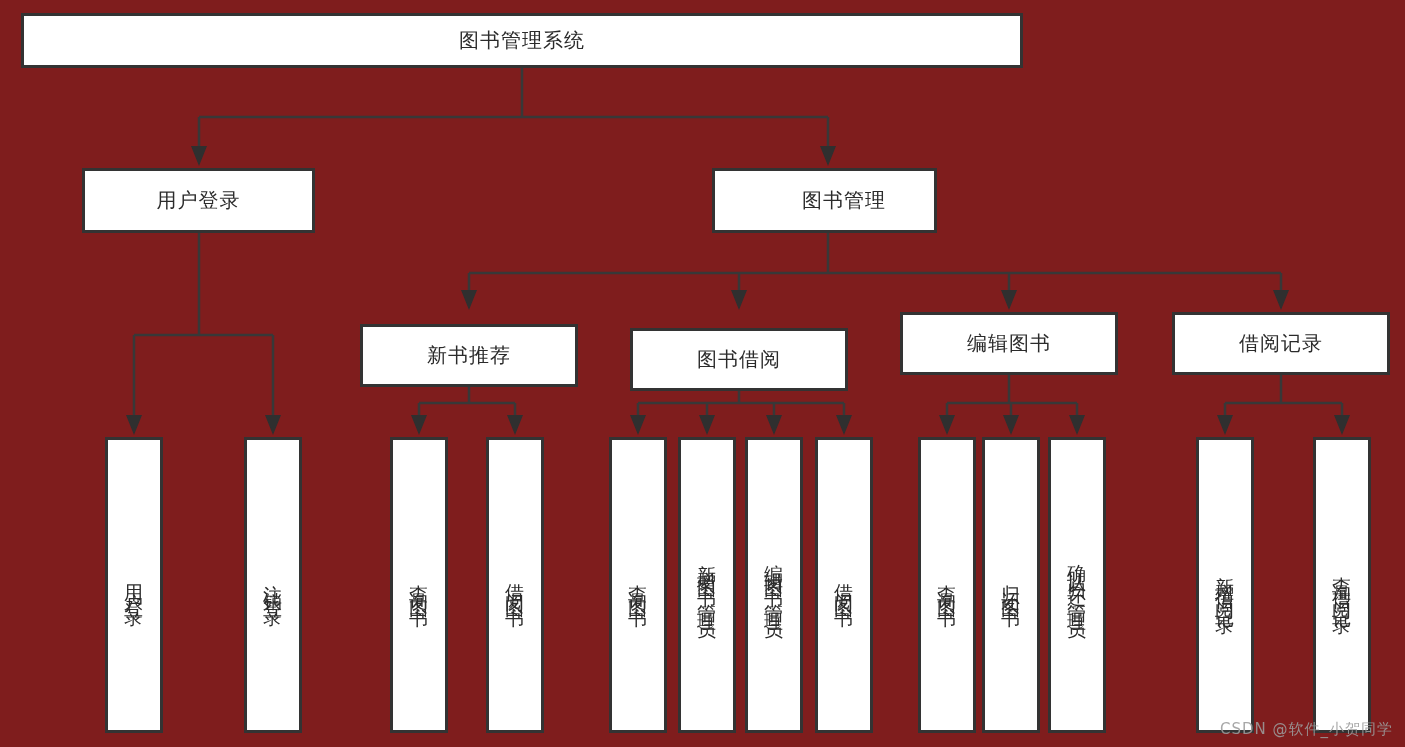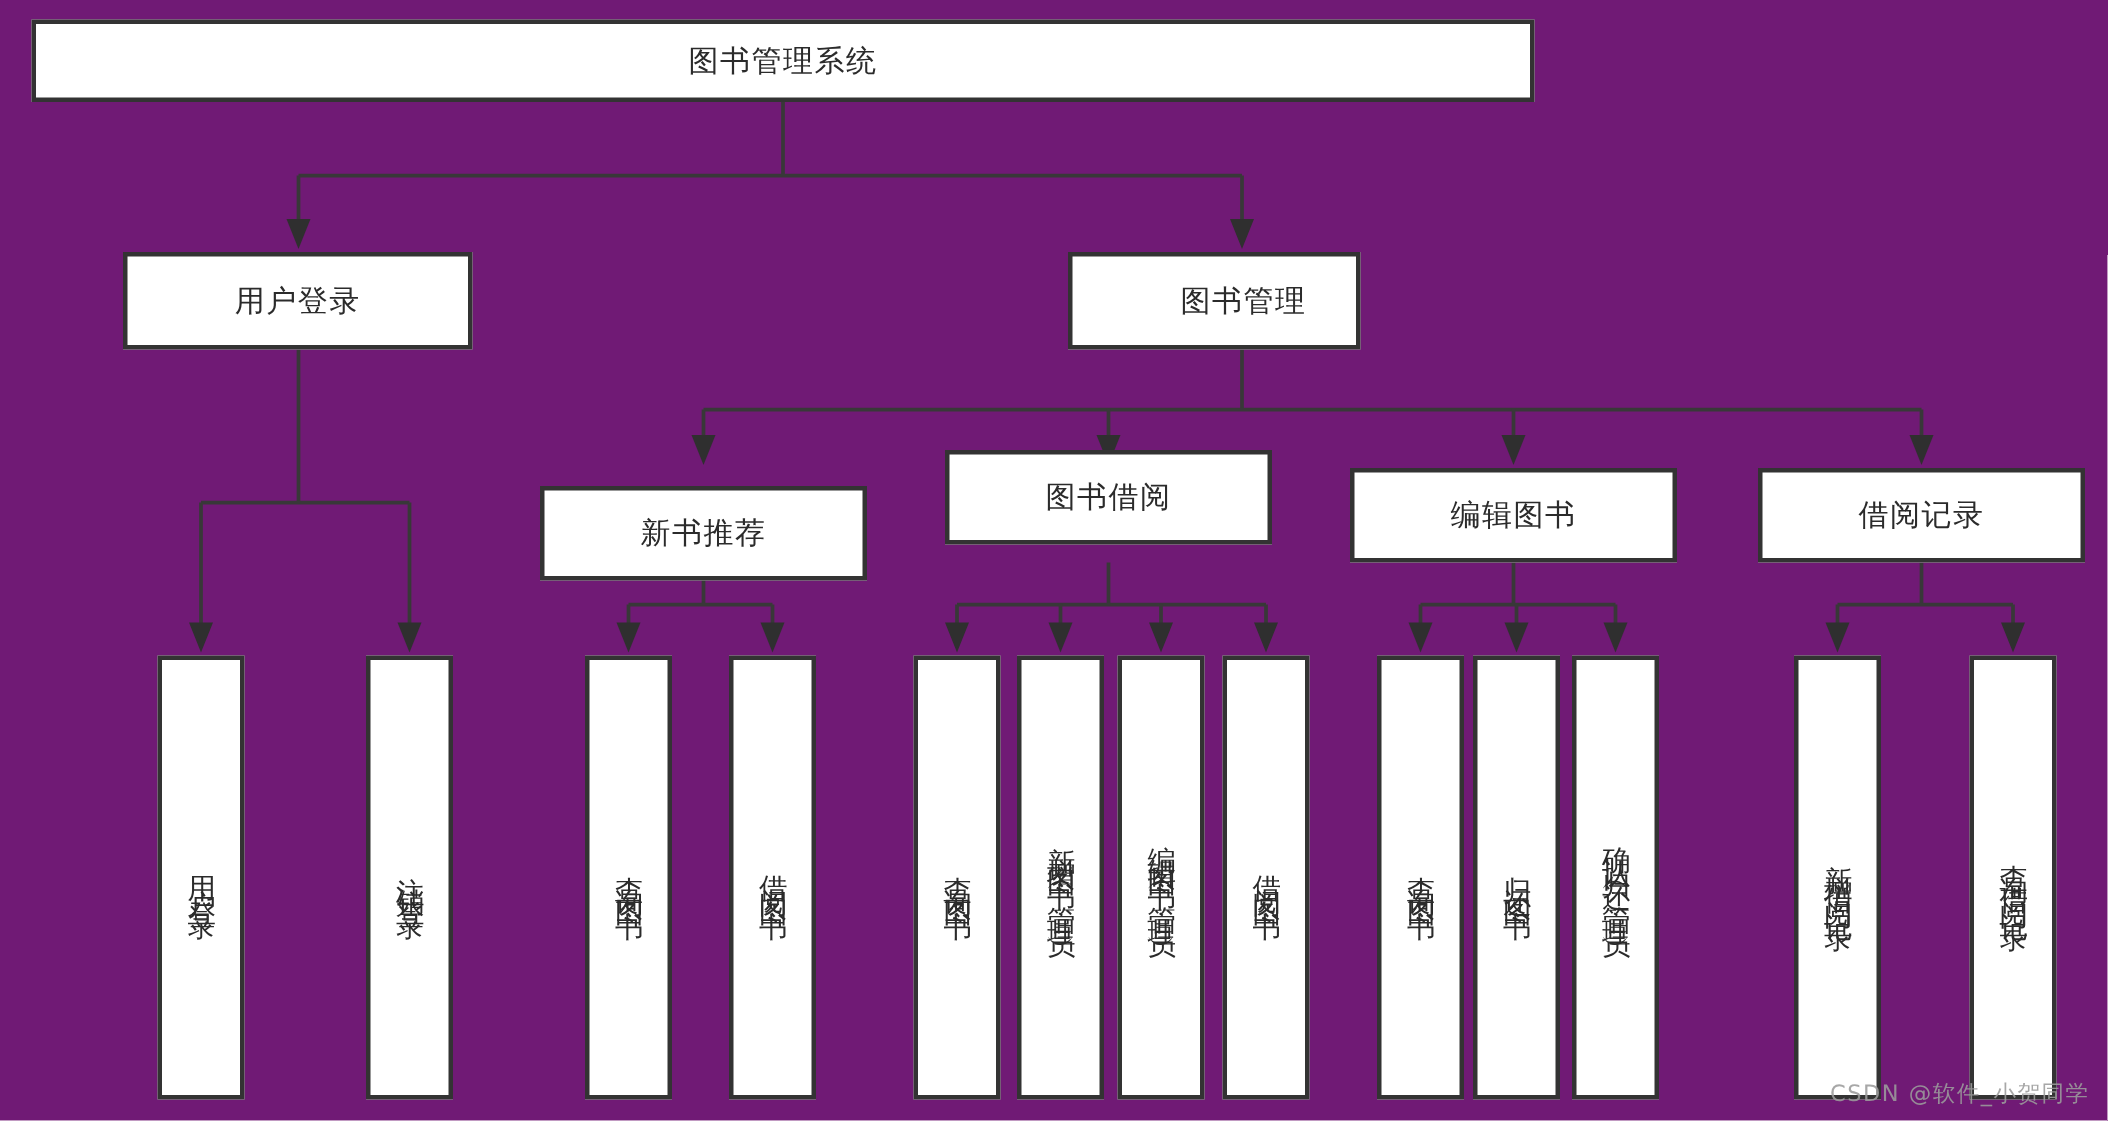--- a/index.html
+++ b/index.html
@@ -1,18 +1,18 @@
 <!DOCTYPE html>
 <html><head>
 <meta charset="utf-8">
 <style>
   html,body{margin:0;padding:0;background:#fff;}
   body{font-family:"DejaVu Sans","Liberation Sans",sans-serif;}
   .canvas{
-    position:relative;width:1405px;height:747px;background:#701a75;overflow:hidden;
+    position:relative;width:1405px;height:747px;background:#7f1d1d;overflow:hidden;
   }
   .wires{position:absolute;left:0;top:0;width:1405px;height:747px;z-index:1;}
   .box{
     position:absolute;box-sizing:border-box;background:#ffffff;
     border:3px solid #333333;color:#2b2b2b;z-index:2;
     display:flex;align-items:center;justify-content:center;
   }
   .hbox{font-size:20px;letter-spacing:1px;}
   .vbox{
     width:58px;top:437px;height:296px;
@@ -101,28 +101,28 @@
     </g>
   </svg>
 
   <div class="box hbox" style="left:21px;top:13px;width:1002px;height:55px;">
     <span>图书管理系统</span>
   </div>
 
   <div class="box hbox" style="left:82px;top:168px;width:233px;height:65px;">
     <span>用户登录</span>
   </div>
-  <div class="box hbox" style="left:712px;top:168px;width:195px;height:65px;padding-left:39px;">
+  <div class="box hbox" style="left:712px;top:168px;width:225px;height:65px;padding-left:39px;">
     <span>图书管理</span>
   </div>
 
   <div class="box hbox" style="left:360px;top:312px;width:218px;height:63px;margin-top:12px;">
     <span>新书推荐</span>
   </div>
-  <div class="box hbox" style="left:630px;top:300px;width:218px;height:63px;">
+  <div class="box hbox" style="left:630px;top:328px;width:218px;height:63px;">
     <span>图书借阅</span>
   </div>
   <div class="box hbox" style="left:900px;top:312px;width:218px;height:63px;">
     <span>编辑图书</span>
   </div>
   <div class="box hbox" style="left:1172px;top:312px;width:218px;height:63px;">
     <span>借阅记录</span>
   </div>
 
   <div class="box vbox" style="left:105px;">

